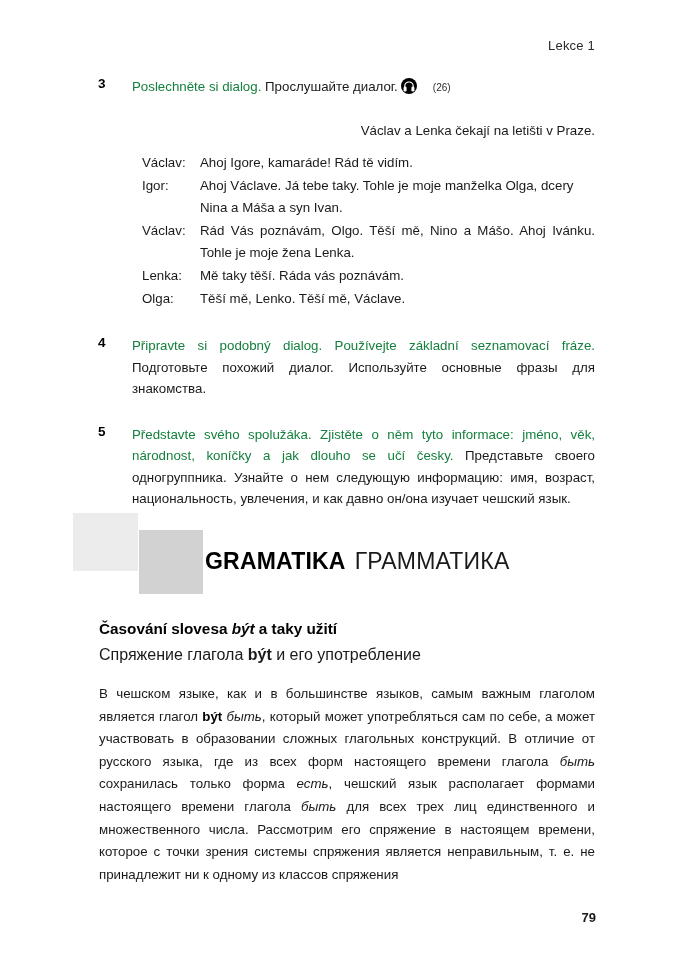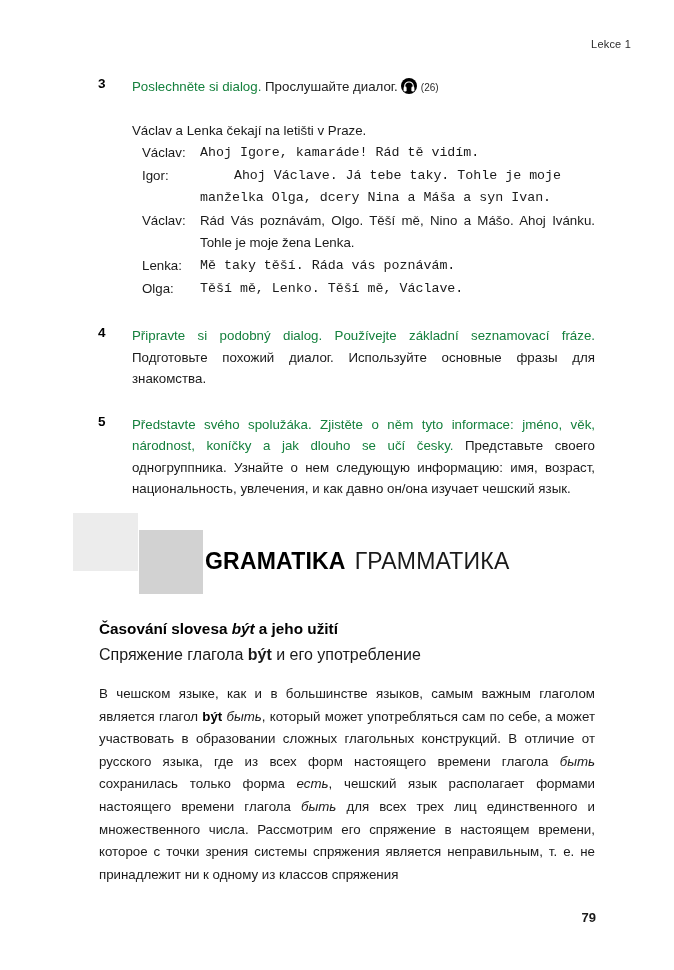--- a/index.html
+++ b/index.html
@@ -21,24 +21,23 @@
     height: 970px;
   }
 
   
   .running-head {
     position: absolute;
     top: 38px;
     left: 0;
     width: 595px;
     text-align: right;
-    font-size: 11px;
+    font-size: 13px;
     color: #2b2b2b;
     letter-spacing: 0.2px;
-    margin-left: 36px;
   }
 
   
   .exercises {
     position: absolute;
     top: 76px;
     left: 98px;
     width: 497px;
   }
 
@@ -74,45 +73,45 @@
     background: #000;
     position: relative;
     vertical-align: -3px;
     margin: 0 1px 0 3px;
   }
   .audio-icon svg { position: absolute; left: 2px; top: 2.5px; }
   .track-num {
     font-size: 10px;
     color: #2b2b2b;
     vertical-align: 0px;
-    margin-left: 3px;
+    margin-left: 15px;
   }
 
   
   .dialog {
     margin-top: 21px;
     font-size: 13.3px;
     line-height: 22.6px;
   }
-  .dialog .intro { margin-bottom: 0; }
+  .dialog .intro { margin-bottom: 10px; text-align: right; }
   .dline {
     display: flex;
     align-items: flex-start;
     margin-left: 10px;
   }
   .dline .who {
     width: 58px;
     flex: 0 0 58px;
   }
   .dline .says {
     flex: 1 1 auto;
     text-align: justify;
     text-align-last: left;
   }
-  .dline .says.nojust { text-align: center; font-family: Liberation Mono, monospace; }
+  .dline .says.nojust { text-align: left; }
 
   .gap-after-dialog { height: 25px; }
   .gap-between-ex { height: 24px; }
 
   
   .deco-light {
     position: absolute;
     left: 73px;
     top: 513px;
     width: 65px;
@@ -253,21 +252,21 @@
   </div>
 
   <div class="deco-light"></div>
   <div class="deco-dark"></div>
 
   <div class="gramatika-title">
     <span class="cz">GRAMATIKA</span><span class="ru">ГРАММАТИКА</span>
   </div>
 
   <div class="grammar">
-    <div class="g-head-cz"><span>Časování slovesa </span><i>být</i><span> a jeho užití</span></div>
+    <div class="g-head-cz"><span>Časování slovesa </span><i>být</i><span> a taky užití</span></div>
     <div class="g-head-ru"><span>Спряжение глагола </span><b>být</b><span> и его употребление</span></div>
 
     <div class="g-body"><span>В чешском языке, как и в большинстве языков, самым важным глаголом является глагол </span><b>být</b> <i>быть</i><span>, который может употребляться сам по себе, а может участвовать в образовании сложных глагольных конструкций. В отличие от русского языка, где из всех форм настоящего времени глагола </span><i>быть</i><span> сохранилась только форма </span><i>есть</i><span>, чешский язык располагает формами настоящего времени глагола </span><i>быть</i><span> для всех трех лиц единственного и множественного числа. Рассмотрим его спряжение в настоящем времени, которое с точки зрения системы спряжения является неправильным, т. е. не принадлежит ни к одному из классов спряжения</span></div>
   </div>
 
   <div class="folio">79</div>
 
 </div>
 
 </body></html>

